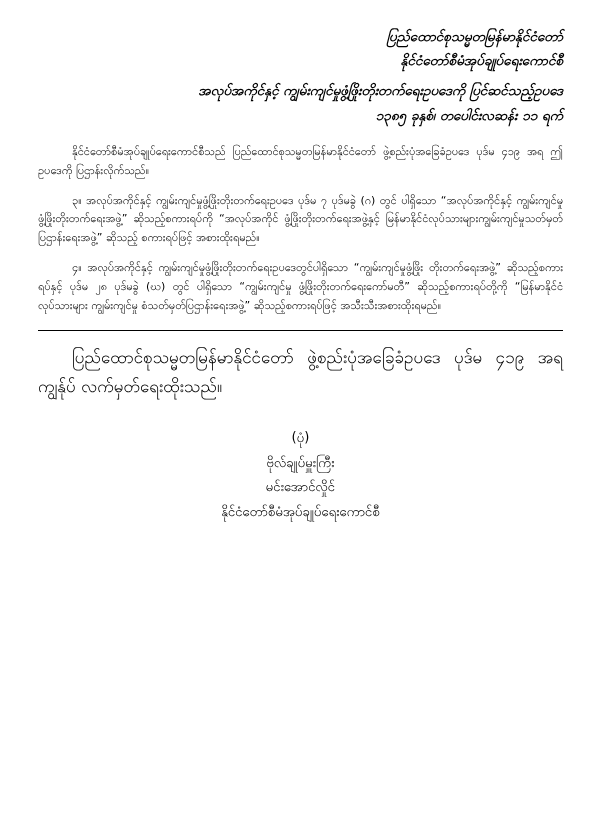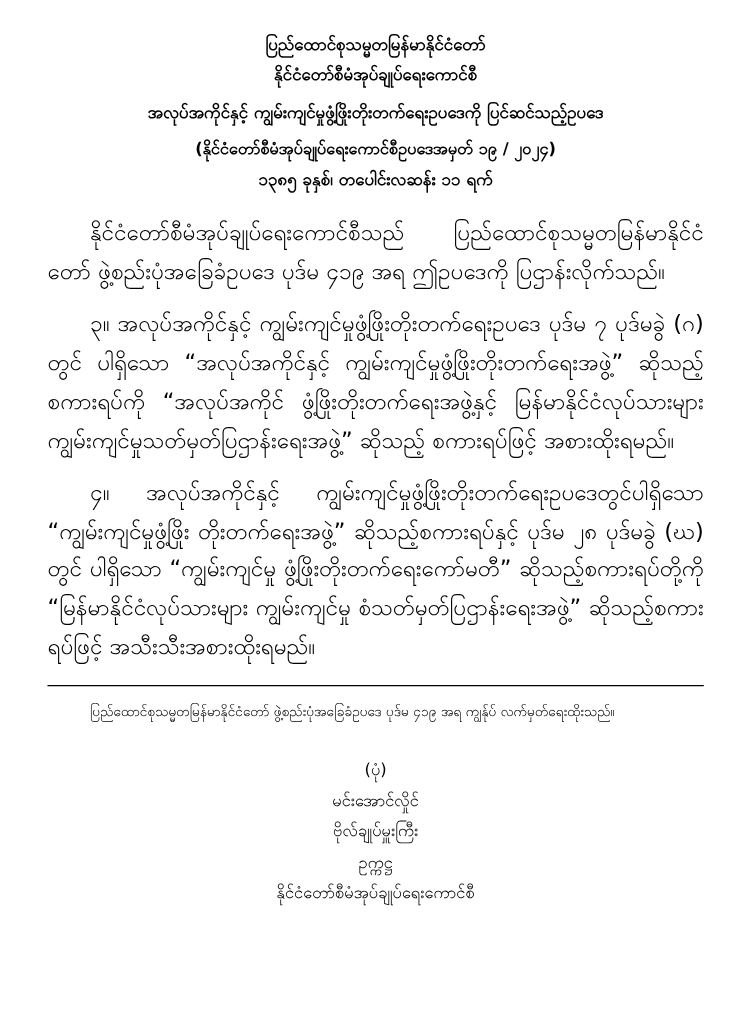--- a/index.html
+++ b/index.html
@@ -15,40 +15,41 @@
     overflow: hidden;
   }
   .page {
     width: 601px;
     height: 826px;
     box-sizing: border-box;
     padding: 26px 38px 10px 38px;
     position: relative;
   }
   .hdr {
-    text-align: center;
+    text-align: right;
     font-weight: bold;
     font-size: 13.5px;
     line-height: 1.55;
+    font-style: italic;
   }
   .hdr-line {
     margin: 0 0 3px 0;
   }
   .hdr-line.sp-top {
     margin-top: 9px;
   }
   .hdr-line.sp-top2 {
     margin-top: 4px;
   }
   .hdr-line.small {
     font-size: 13px;
   }
   .body-block {
     margin-top: 17px;
-    font-size: 18px;
+    font-size: 11px;
     line-height: 1.72;
     text-align: justify;
     text-justify: inter-word;
   }
   .para {
     margin: 0 0 11px 0;
     text-align: justify;
   }
   .para.indent {
     text-indent: 34px;
@@ -56,21 +57,21 @@
   b.bold {
     font-weight: bold;
   }
   .hr {
     border: none;
     border-top: 1px solid #000;
     margin: 14px 0 12px 0;
     width: 100%;
   }
   .closing {
-    font-size: 11px;
+    font-size: 17px;
     line-height: 1.72;
     text-align: justify;
     margin: 0 0 8px 0;
     text-indent: 34px;
   }
   .sign-block {
     margin-top: 26px;
     text-align: center;
     font-size: 13.2px;
     line-height: 1.7;
@@ -84,35 +85,33 @@
 </style>
 </head>
 <body>
 
 <div class="page">
 
   <div class="hdr">
     <div class="hdr-line">ပြည်ထောင်စုသမ္မတမြန်မာနိုင်ငံတော်</div>
     <div class="hdr-line">နိုင်ငံတော်စီမံအုပ်ချုပ်ရေးကောင်စီ</div>
     <div class="hdr-line sp-top">အလုပ်အကိုင်နှင့် ကျွမ်းကျင်မှုဖွံ့ဖြိုးတိုးတက်ရေးဥပဒေကို ပြင်ဆင်သည့်ဥပဒေ</div>
-    <div class="hdr-line sp-top small">(နိုင်ငံတော်စီမံအုပ်ချုပ်ရေးကောင်စီဥပဒေအမှတ် ၁၉ / ၂၀၂၄)</div>
     <div class="hdr-line sp-top2">၁၃၈၅ ခုနှစ်၊ တပေါင်းလဆန်း ၁၁ ရက်</div>
   </div>
 
   <div class="body-block">
     <p class="para indent"><span><span>နိုင်ငံတော်စီမံအုပ်ချုပ်ရေးကောင်စီသည် ပြည်ထောင်စုသမ္မတမြန်မာနိုင်ငံတော် ဖွဲ့စည်းပုံအခြေခံဥပဒေ ပုဒ်မ ၄၁၉ အရ ဤဥပဒေကို ပြဌာန်းလိုက်သည်။</span></span></p>
     <p class="para indent"><span><span>၃။    အလုပ်အကိုင်နှင့် ကျွမ်းကျင်မှုဖွံ့ဖြိုးတိုးတက်ရေးဥပဒေ ပုဒ်မ ၇ ပုဒ်မခွဲ (ဂ) တွင် ပါရှိသော “အလုပ်အကိုင်နှင့် ကျွမ်းကျင်မှုဖွံ့ဖြိုးတိုးတက်ရေးအဖွဲ့” ဆိုသည့်စကားရပ်ကို “အလုပ်အကိုင် ဖွံ့ဖြိုးတိုးတက်ရေးအဖွဲ့နှင့်    မြန်မာနိုင်ငံလုပ်သားများကျွမ်းကျင်မှုသတ်မှတ်ပြဌာန်းရေးအဖွဲ့” ဆိုသည့် စကားရပ်ဖြင့် အစားထိုးရမည်။</span></span></p>
     <p class="para indent"><span><span>၄။    အလုပ်အကိုင်နှင့် ကျွမ်းကျင်မှုဖွံ့ဖြိုးတိုးတက်ရေးဥပဒေတွင်ပါရှိသော “ကျွမ်းကျင်မှုဖွံ့ဖြိုး တိုးတက်ရေးအဖွဲ့” ဆိုသည့်စကားရပ်နှင့် ပုဒ်မ ၂၈ ပုဒ်မခွဲ (ဃ) တွင် ပါရှိသော “ကျွမ်းကျင်မှု ဖွံ့ဖြိုးတိုးတက်ရေးကော်မတီ” ဆိုသည့်စကားရပ်တို့ကို “မြန်မာနိုင်ငံလုပ်သားများ ကျွမ်းကျင်မှု စံသတ်မှတ်ပြဌာန်းရေးအဖွဲ့” ဆိုသည့်စကားရပ်ဖြင့် အသီးသီးအစားထိုးရမည်။</span></span></p>
   </div>
 
   <hr class="hr">
 
   <p class="closing">ပြည်ထောင်စုသမ္မတမြန်မာနိုင်ငံတော် ဖွဲ့စည်းပုံအခြေခံဥပဒေ ပုဒ်မ ၄၁၉ အရ ကျွန်ုပ် လက်မှတ်ရေးထိုးသည်။</p>
 
   <div class="sign-block">
     <div class="ln sign-pad">(ပုံ)</div>
+    <div class="ln">ဗိုလ်ချုပ်မှူးကြီး</div>
     <div class="ln">မင်းအောင်လှိုင်</div>
-    <div class="ln">ဗိုလ်ချုပ်မှူးကြီး</div>
-    <div class="ln sign-pad">ဥက္ကဋ္ဌ</div>
     <div class="ln">နိုင်ငံတော်စီမံအုပ်ချုပ်ရေးကောင်စီ</div>
   </div>
 
 </div>
 
 </body></html>

